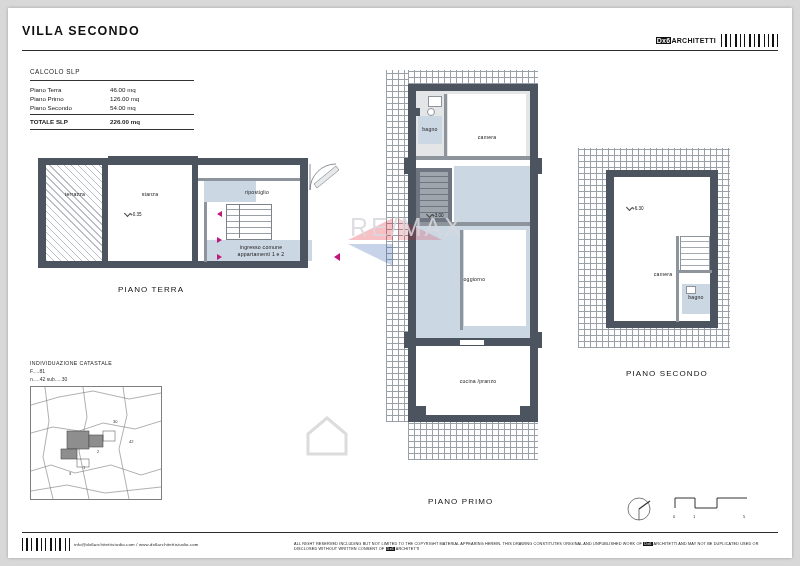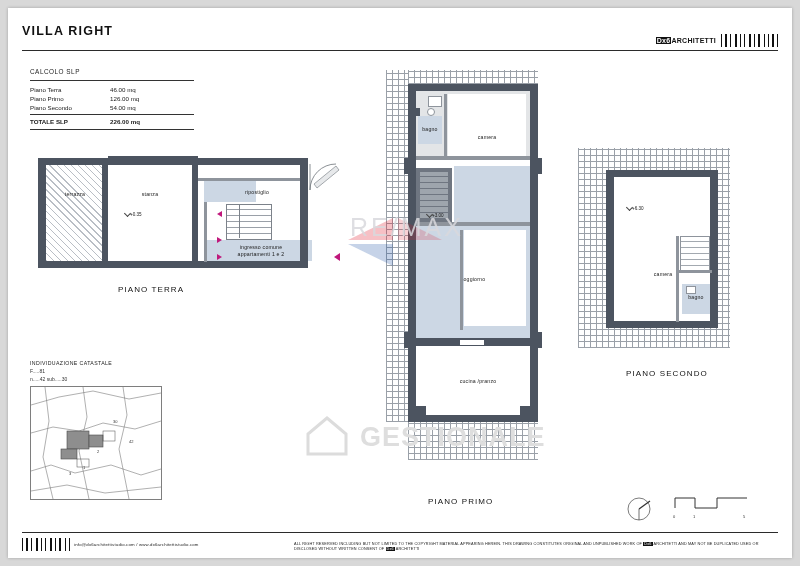--- a/index.html
+++ b/index.html
@@ -120,21 +120,21 @@
     position:absolute;left:296px;top:404px;width:46px;height:46px;
   }
 </style>
 </head>
 <body>
 
 <div class="sheet">
 
   <div class="header">
     <div class="title-row">
-      <div class="title-main">VILLA RIGHT</div>
+      <div class="title-main">VILLA SECONDO</div>
     </div>
   </div>
   <div class="hdr-rule"></div>
 
   <div class="studio">
     <div class="studio-name">
       <span class="dx">Dx6</span><span>ARCHITETTI</span>
     </div>
     <div class="barcode">
       <i></i>
@@ -368,21 +368,20 @@
       <path d="M60 30 L104 52 L60 52 Z" fill="#dc1c2e" opacity="0.4"></path>
     </svg>
   </div>
   <div class="wm-text">RE/MAX</div>
 
   <div class="wm-house">
     <svg width="46" height="46">
       <path d="M23 6 L42 22 L42 42 L4 42 L4 22 Z" fill="none" stroke="#dcdcdc" stroke-width="3"></path>
     </svg>
   </div>
-  <div class="wm-gest-text">GESTIONALE</div>
 
   <div class="foot-rule"></div>
   <div class="foot">
     <div class="foot-left">
       <div class="barcode">
         <i></i>
           <i class="g"></i>
           <i class="w"></i>
           <i class="g"></i>
           <i></i>

